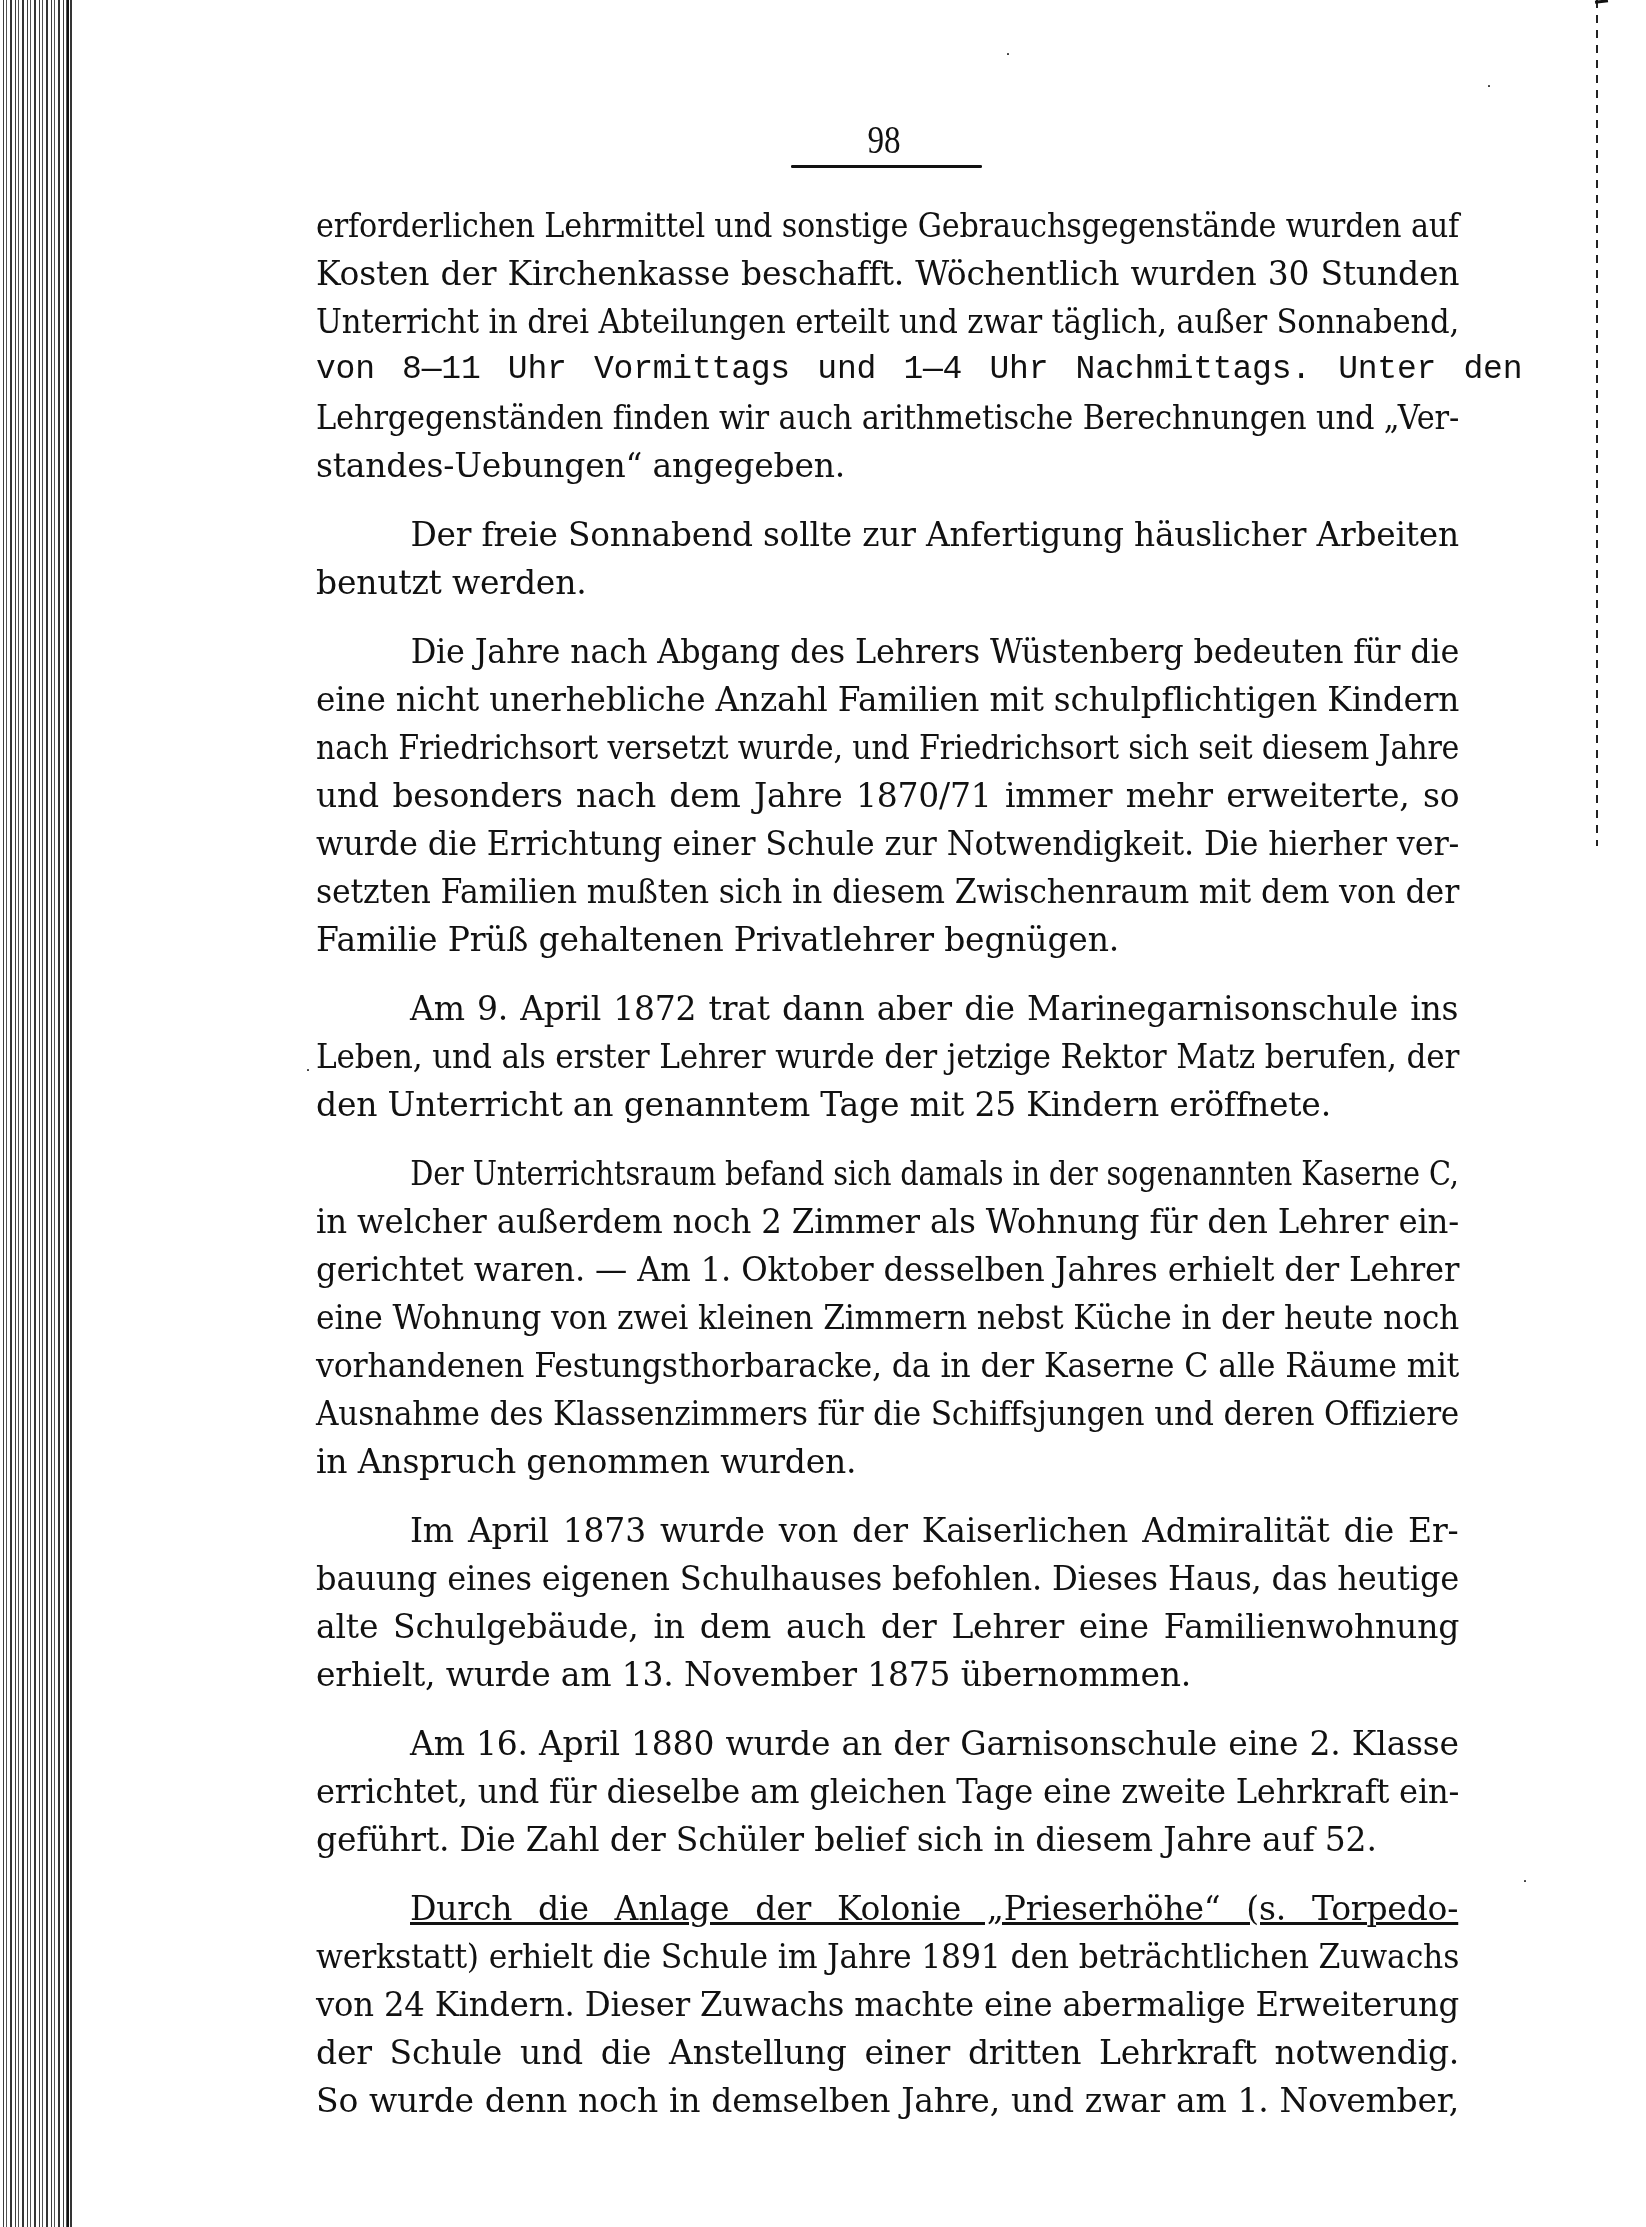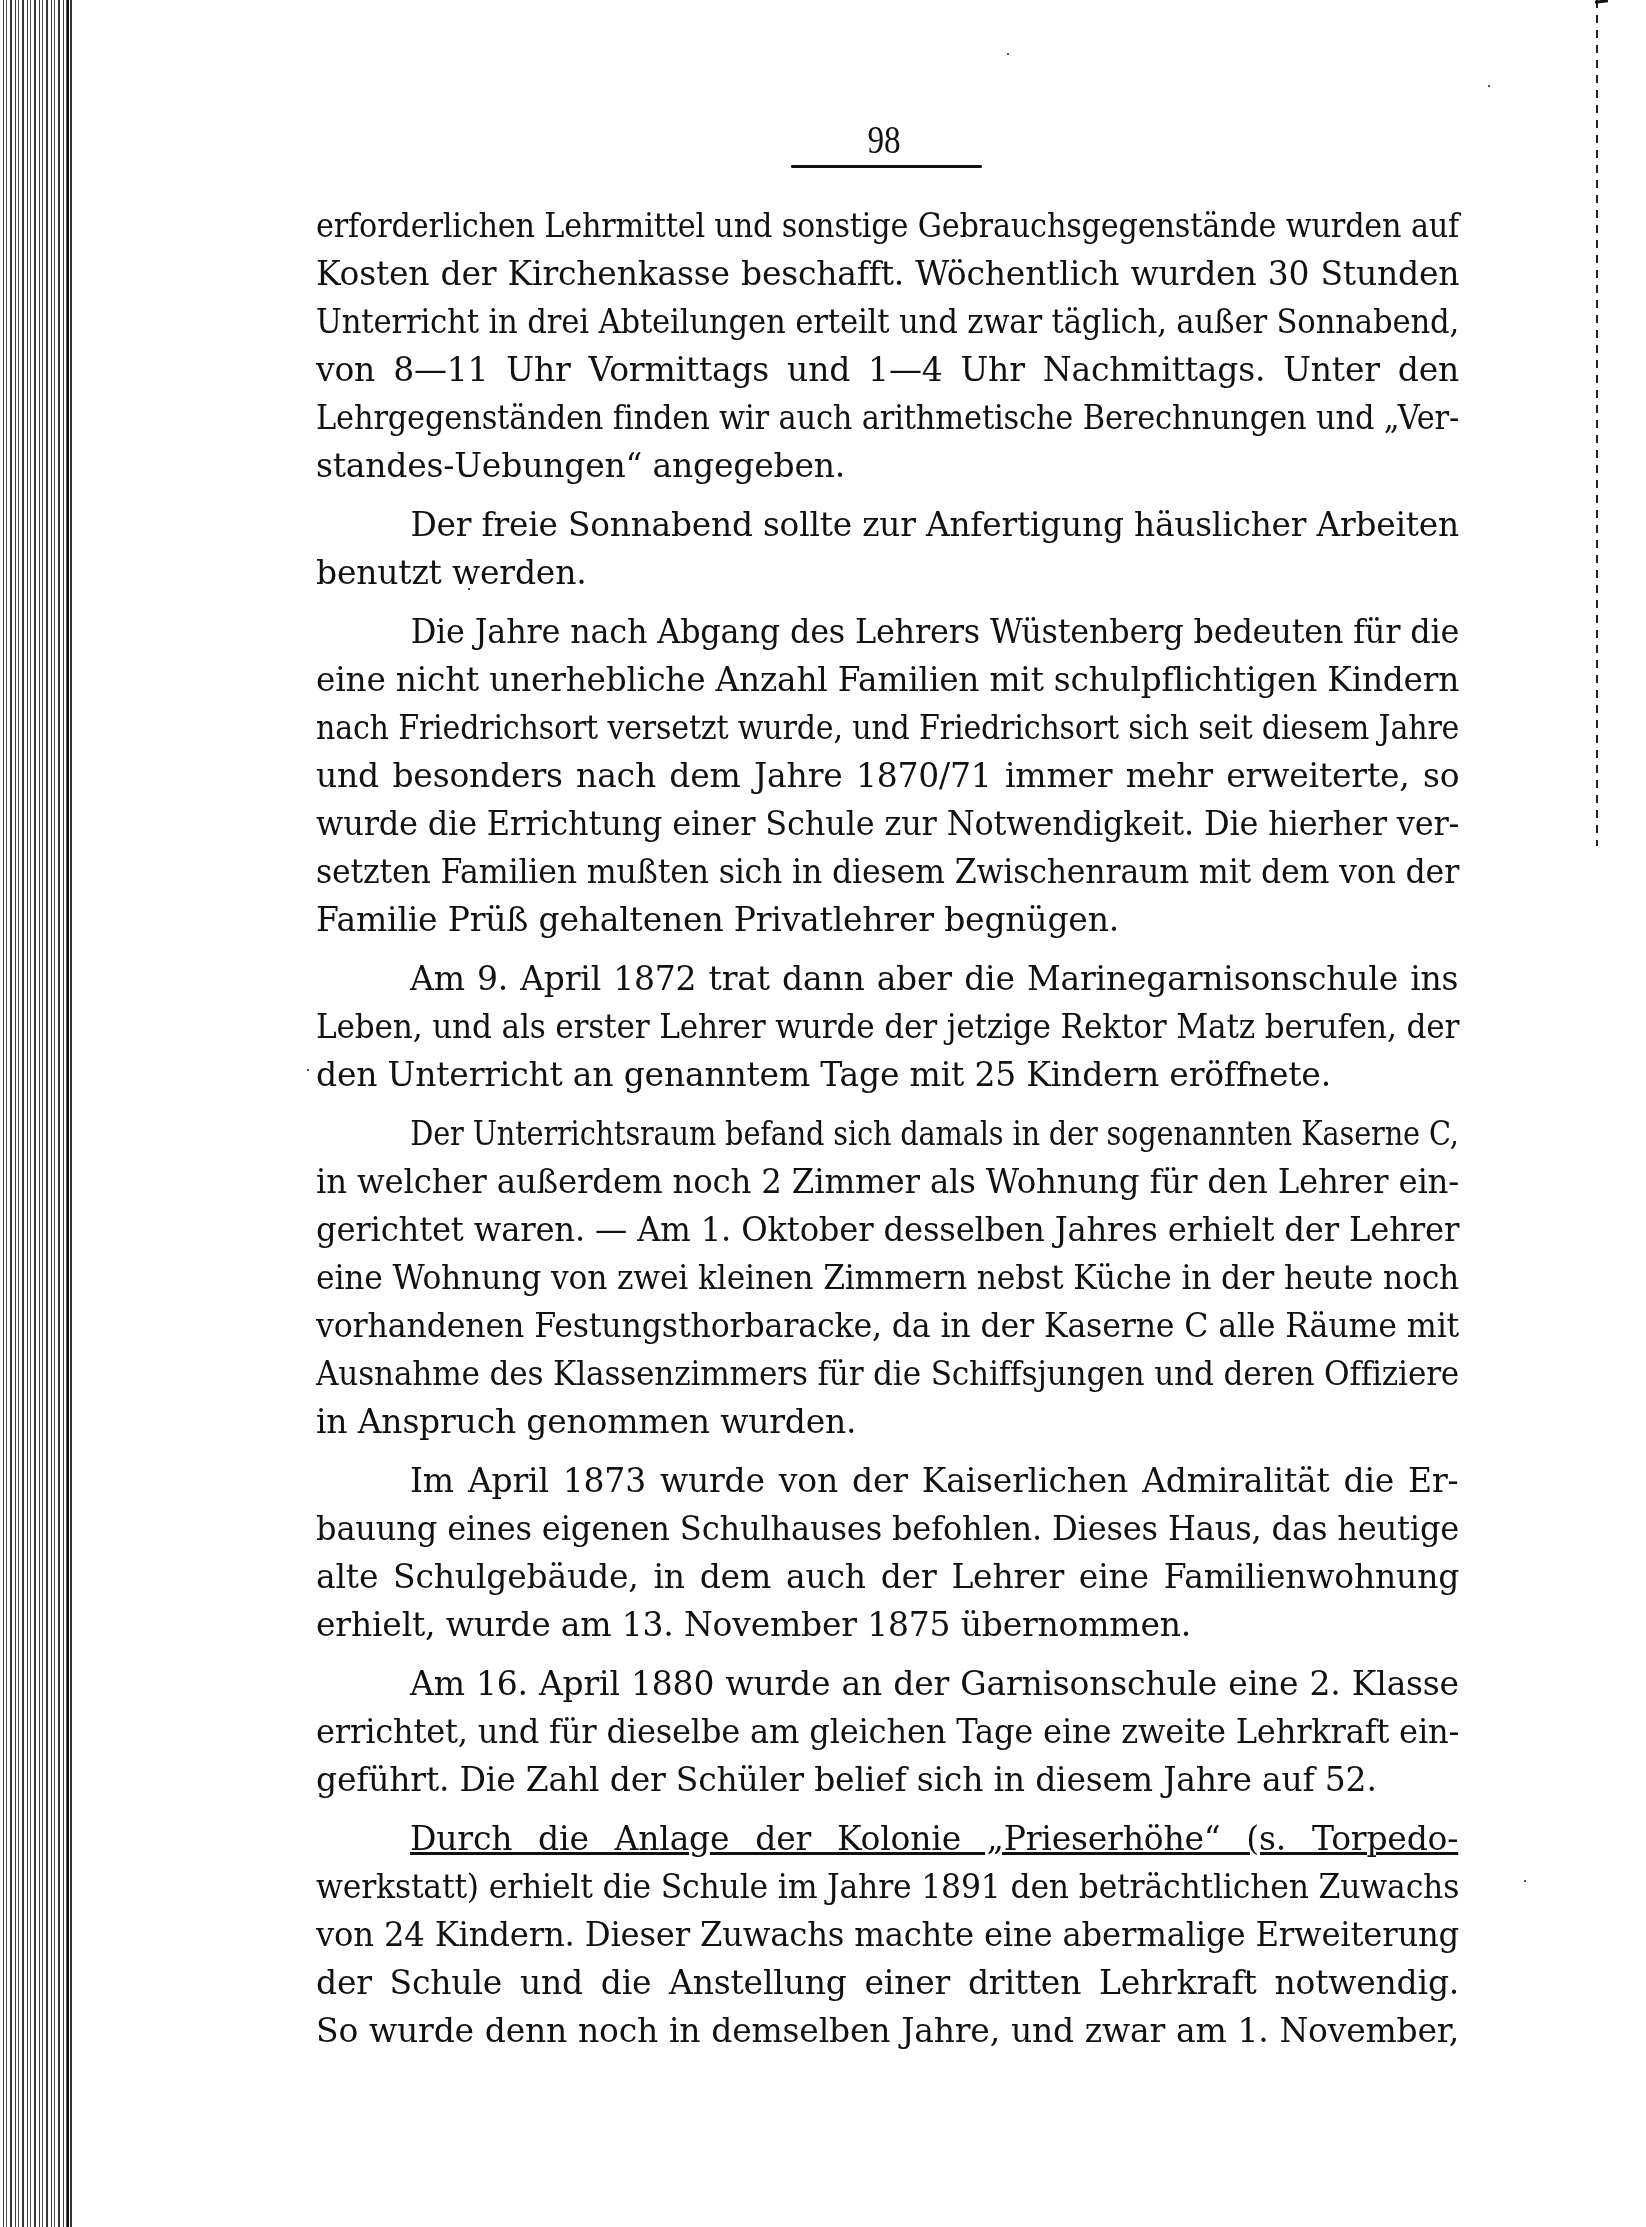--- a/index.html
+++ b/index.html
@@ -42,21 +42,21 @@
     transform: scaleX(0.85);
   }
   .page-rule {
     position: absolute; left: 791px; top: 165px; width: 191px; height: 3.1px;
     background: #111111; border-radius: 1.3px;
   }
   .text-block {
     position: absolute; left: 316px; top: 202px; width: 1140px;
   }
   .para { margin: 0; padding: 0; }
-  .para + .para { margin-top: 11px; }
+  .para + .para { margin-top: 21px; }
   .line {
     display: block;
     height: 48px; line-height: 48px;
     font-size: 33px;
     text-align: justify;
     text-align-last: justify;
     white-space: nowrap;
     overflow: visible;
     letter-spacing: -0.2px;
   }
@@ -76,21 +76,21 @@
 
 <div class="page-number">98</div>
 <div class="page-rule"></div>
 
 <div class="text-block">
 
   <div class="para">
     <span class="line" style="transform-origin: left center; transform: scaleX(0.918); width: 1242px; padding-left: 0px; box-sizing: border-box;">erforderlichen Lehrmittel und sonstige Gebrauchsgegenstände wurden auf</span>
     <span class="line" style="word-spacing: 0.9px; text-align-last: left; text-align: left;">Kosten der Kirchenkasse beschafft. Wöchentlich wurden 30 Stunden</span>
     <span class="line" style="transform-origin: left center; transform: scaleX(0.931); width: 1225px; padding-left: 0px; box-sizing: border-box;">Unterricht in drei Abteilungen erteilt und zwar täglich, außer Sonnabend,</span>
-    <span class="line" style="word-spacing: 7.7px; text-align-last: left; text-align: center;">von 8—11 Uhr Vormittags und 1—4 Uhr Nachmittags. Unter den</span>
+    <span class="line" style="word-spacing: 7.7px; text-align-last: left; text-align: center; font-family: Liberation Mono, monospace;">von 8—11 Uhr Vormittags und 1—4 Uhr Nachmittags. Unter den</span>
     <span class="line" style="transform-origin: left center; transform: scaleX(0.9242); width: 1234px; padding-left: 0px; box-sizing: border-box;">Lehrgegenständen finden wir auch arithmetische Berechnungen und „Ver-</span>
     <span class="line last">standes-Uebungen“ angegeben.</span>
   </div>
 
   <div class="para">
     <span class="line first" style="transform-origin: left center; transform: scaleX(0.9943); width: 1147px; padding-left: 95px; box-sizing: border-box;">Der freie Sonnabend sollte zur Anfertigung häuslicher Arbeiten</span>
     <span class="line last">benutzt werden.</span>
   </div>
 
   <div class="para">

